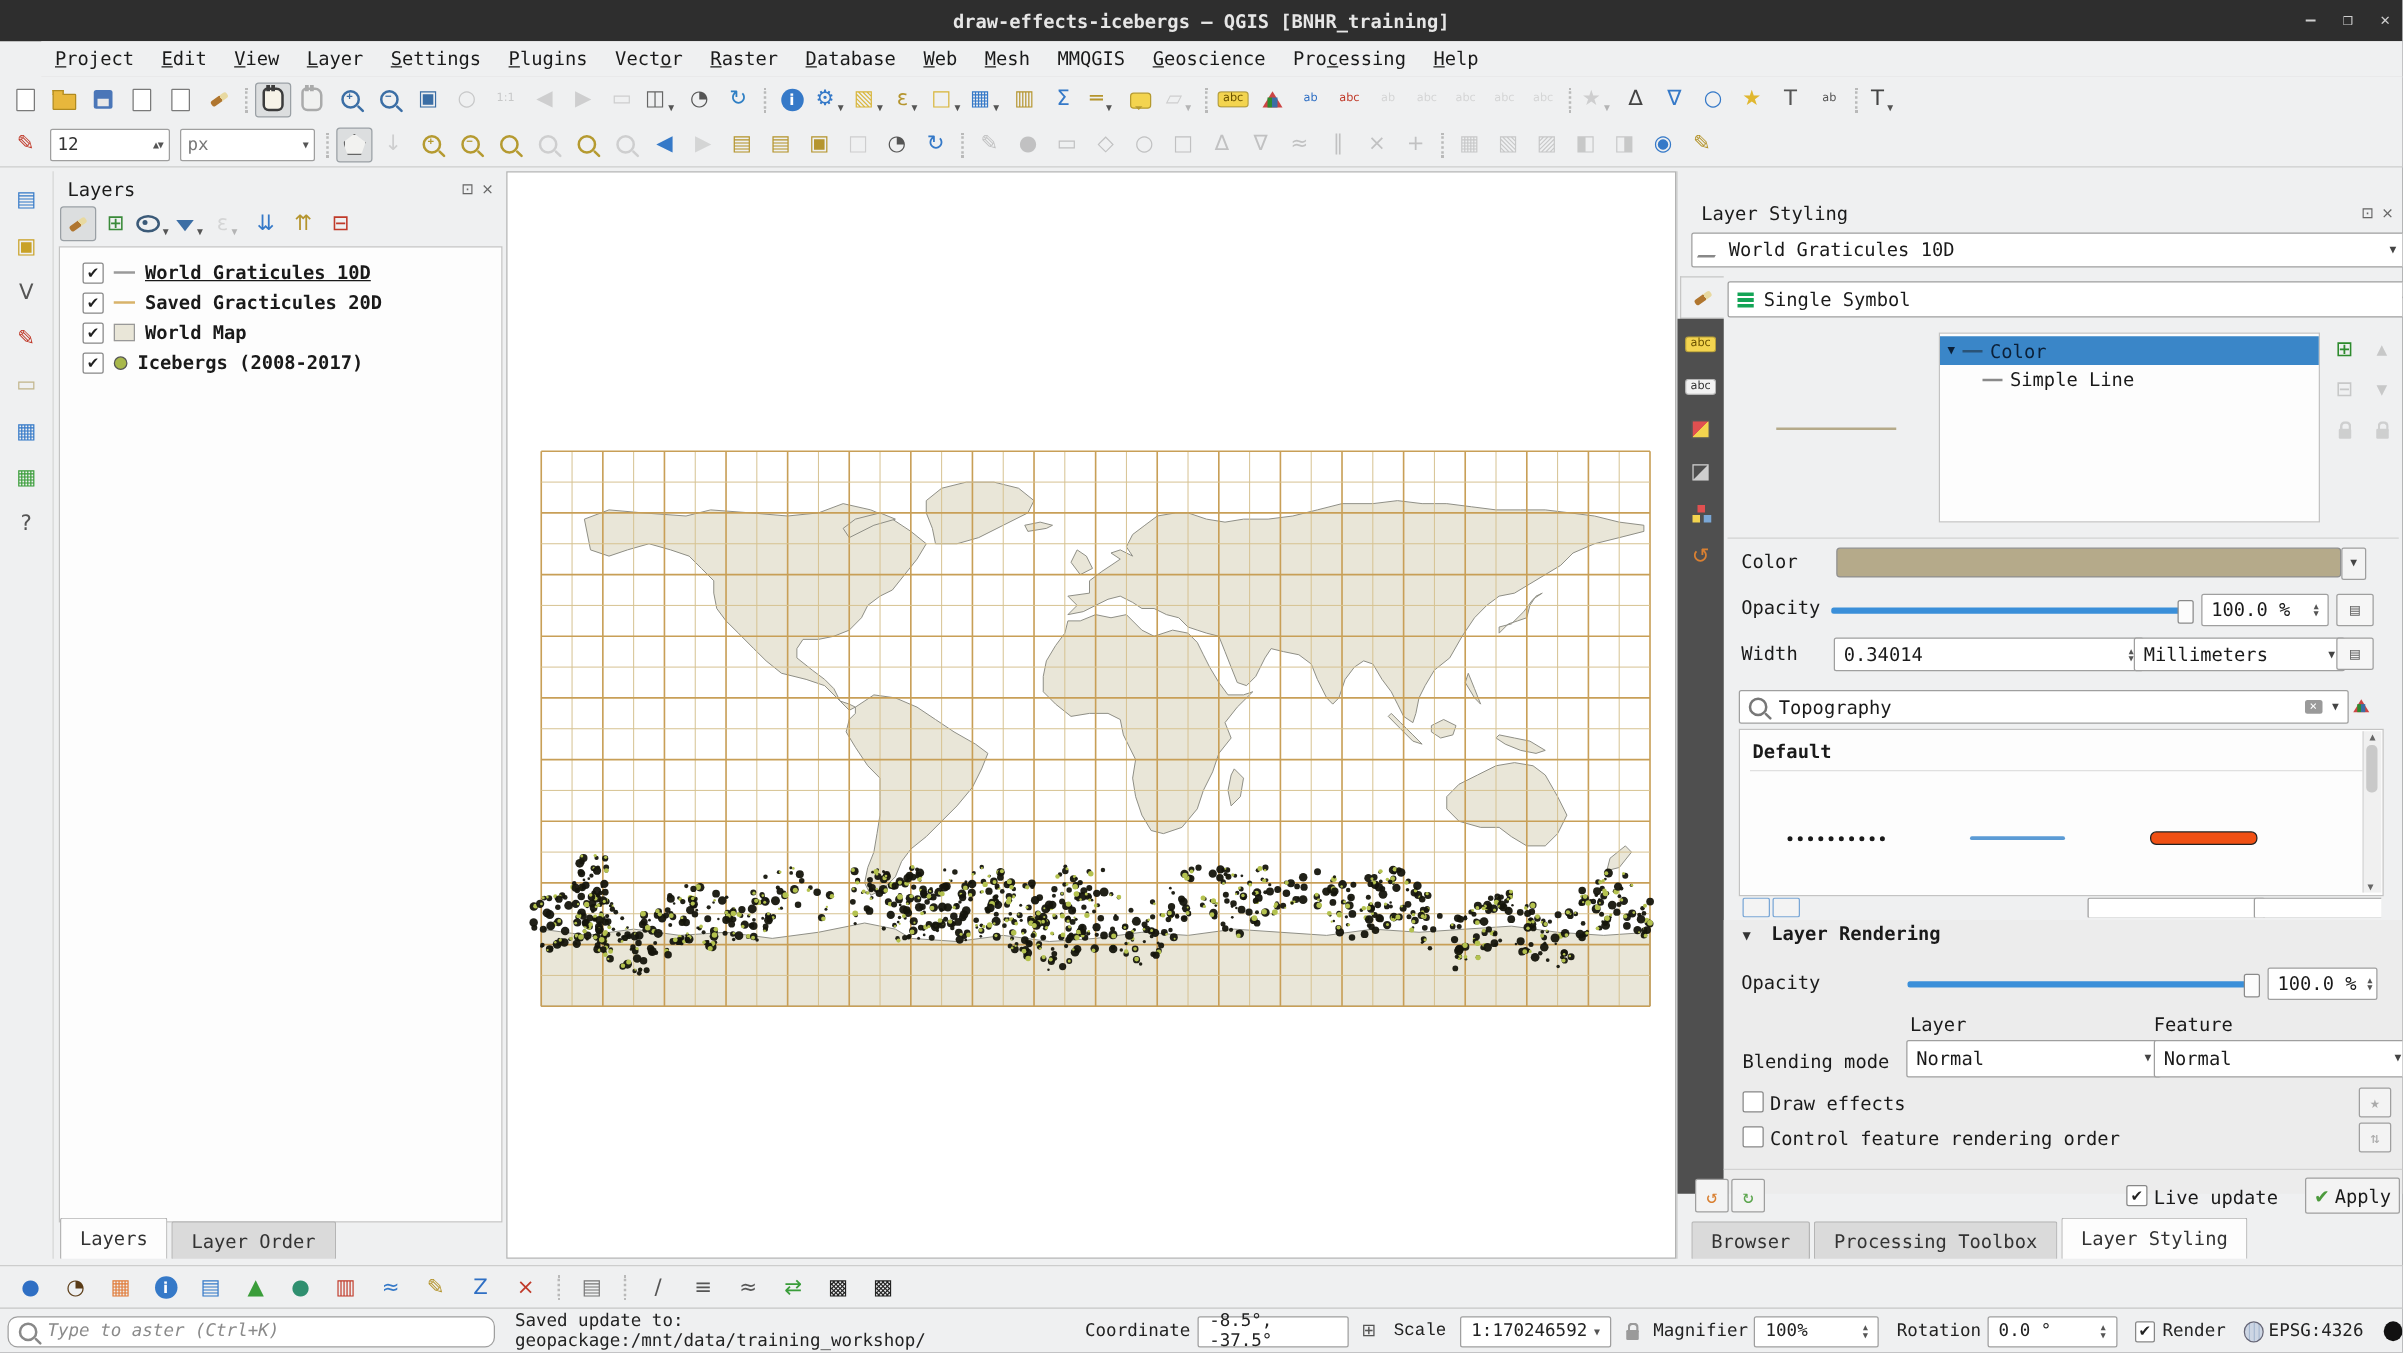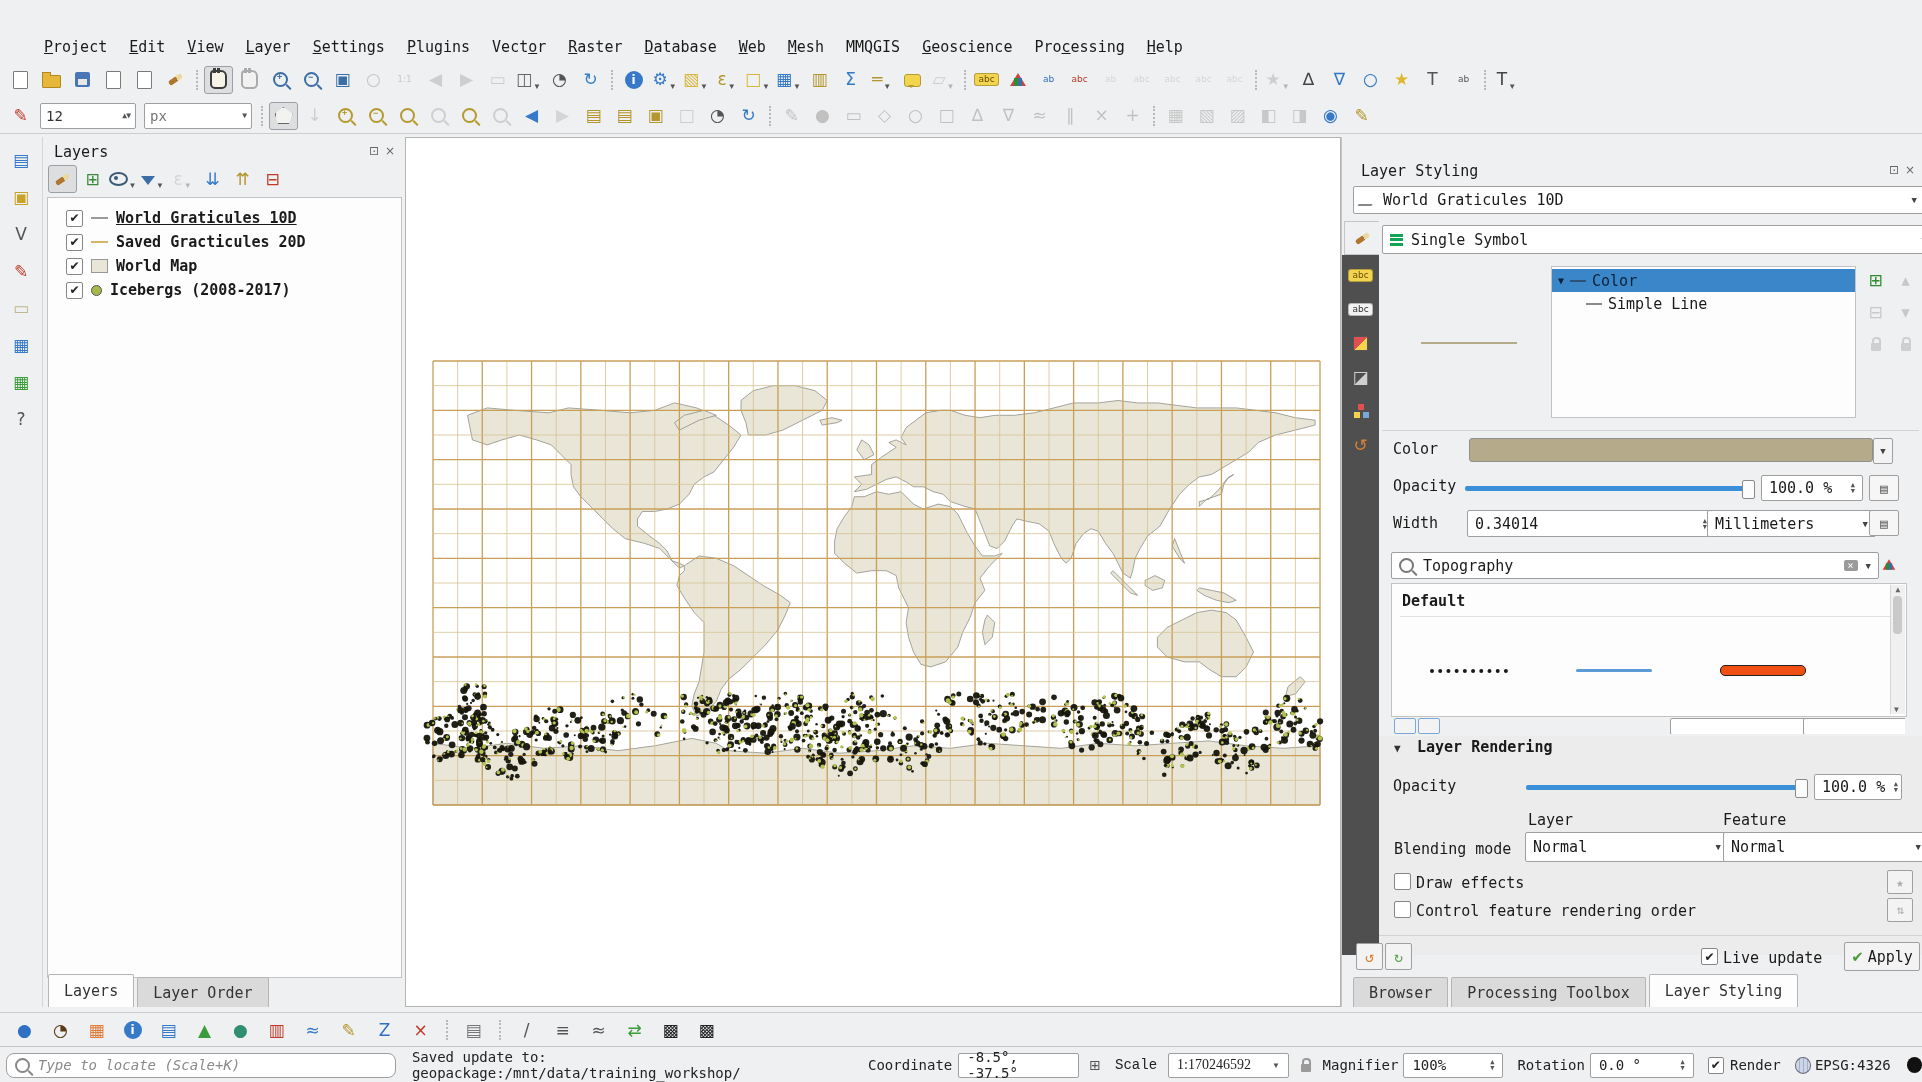--- a/index.html
+++ b/index.html
@@ -114,20 +114,28 @@
   #pluginbar{left:0;top:1012px;width:1922px;height:34px;background:#eff0f1;border-top:1px solid #cdcdcd;
        display:flex;align-items:center;padding-left:10px;gap:7px;}
   
   #mapwidget{left:405px;top:137px;width:936px;height:870px;background:#fff;border:1px solid #b3b3b3;box-sizing:border-box;}
 </style>
 </head>
 <body>
 
 <div id="app">
 
+  <div id="titlebar" class="abs">
+    <span>draw-effects-icebergs — QGIS [BNHR_training]</span>
+    <span id="winbtns">
+      <span>—</span>
+      <span>❒</span>
+      <span>✕</span>
+    </span>
+  </div>
 
   <div id="menubar" class="abs">
       <span class="mi"><span class="u">P</span>roject</span>
       <span class="mi"><span class="u">E</span>dit</span>
       <span class="mi"><span class="u">V</span>iew</span>
       <span class="mi"><span class="u">L</span>ayer</span>
       <span class="mi"><span class="u">S</span>ettings</span>
       <span class="mi"><span class="u">P</span>lugins</span>
       <span class="mi">Vect<span class="u">o</span>r</span>
       <span class="mi"><span class="u">R</span>aster</span>
@@ -2245,30 +2253,30 @@
         <span class="gly" style="color: rgb(34, 34, 34);">▩</span>
       </button>
       <button class="tbi">
         <span class="gly" style="color: rgb(34, 34, 34);">▩</span>
       </button>
     </div>
 
   <div id="statusbar" class="abs">
     <div class="st-field" style="margin-left:6px;width:390px;border-radius:8px;color:#8a8a8a;font-style:italic;gap:8px;">
       <span class="sh sh-mag" style="border-color:#888;color:#888;"></span>
-      <span>Type to locate (Scale+K)</span>
+      <span>Type to aster (Ctrl+K)</span>
     </div>
     <span style="margin-left:16px;">Saved update to: geopackage:/mnt/data/training_workshop/</span>
     <span style="margin-left:6px;">Coordinate</span>
     <span class="st-field" style="margin-left:6px;width:108px;justify-content:center;">
       <span>-8.5°, -37.5°</span>
     </span>
     <span style="margin-left:10px;color:#555;font-family:'DejaVu Sans',sans-serif;">⊞</span>
     <span style="margin-left:14px;font-family:Liberation Mono, monospace;">Scale</span>
-    <span class="st-field" style="margin-left:11px;width:108px;font-family:Liberation Serif, serif;">
+    <span class="st-field" style="margin-left:11px;width:108px;">
       <span>1:170246592</span>
       <span style="margin-left:auto;font-size:8px;color:#555;">▼</span>
     </span>
     <span class="sh sh-lock" style="margin-left:12px;"></span>
     <span style="margin-left:12px;">Magnifier</span>
     <span class="st-field" style="margin-left:5px;width:86px;">
       <span>100%</span>
       <span class="spincol">
           <span>▲</span>
           <span>▼</span>

